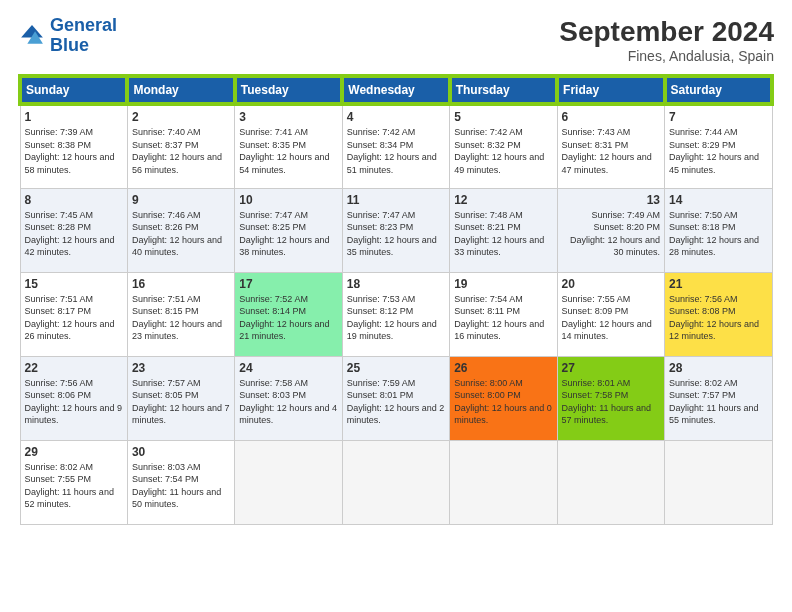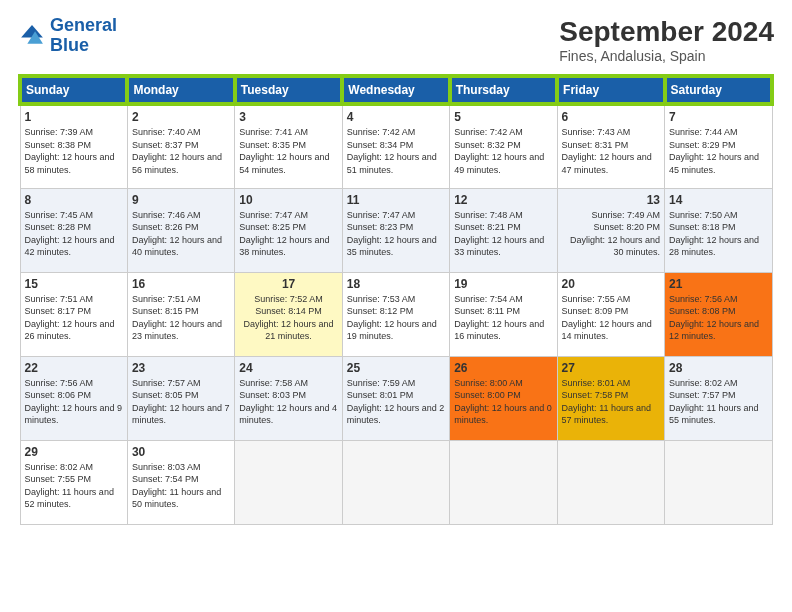--- a/index.html
+++ b/index.html
@@ -34,20 +34,21 @@
       line-height: 1.1;
     }
     .logo-text span {
       color: #1a5fa8;
     }
     .logo-icon {
       width: 28px;
       height: 28px;
     }
     .title-block {
+      text-align: right;
     }
     .month-year {
       font-size: 28px;
       font-weight: bold;
       color: #333;
     }
     .location {
       font-size: 14px;
       color: #555;
     }
@@ -185,37 +186,37 @@
         </tr>
         <tr style="background-color: rgb(255, 255, 255);">
           <td style="background-color: rgb(255, 255, 255);">
             <span class="day-num">15</span>
             <div class="day-info">Sunrise: 7:51 AM<br>Sunset: 8:17 PM<br>Daylight: 12 hours and 26 minutes.</div>
           </td>
           <td style="background-color: rgb(255, 255, 255);">
             <span class="day-num">16</span>
             <div class="day-info">Sunrise: 7:51 AM<br>Sunset: 8:15 PM<br>Daylight: 12 hours and 23 minutes.</div>
           </td>
-          <td style="background-color: #fef9c3; text-align: center;">
+          <td style="background-color: #86efac;">
             <span class="day-num">17</span>
             <div class="day-info">Sunrise: 7:52 AM<br>Sunset: 8:14 PM<br>Daylight: 12 hours and 21 minutes.</div>
           </td>
           <td style="background-color: rgb(255, 255, 255); border-radius: 26px;">
             <span class="day-num">18</span>
             <div class="day-info">Sunrise: 7:53 AM<br>Sunset: 8:12 PM<br>Daylight: 12 hours and 19 minutes.</div>
           </td>
           <td style="background-color: rgb(255, 255, 255);">
             <span class="day-num">19</span>
             <div class="day-info">Sunrise: 7:54 AM<br>Sunset: 8:11 PM<br>Daylight: 12 hours and 16 minutes.</div>
           </td>
           <td style="background-color: rgb(255, 255, 255);">
             <span class="day-num">20</span>
             <div class="day-info">Sunrise: 7:55 AM<br>Sunset: 8:09 PM<br>Daylight: 12 hours and 14 minutes.</div>
           </td>
-          <td style="background-color: #f97316;">
+          <td style="background-color: #fde047;">
             <span class="day-num">21</span>
             <div class="day-info">Sunrise: 7:56 AM<br>Sunset: 8:08 PM<br>Daylight: 12 hours and 12 minutes.</div>
           </td>
         </tr>
         <tr style="background-color: rgb(238, 242, 248);">
           <td style="background-color: rgb(238, 242, 248);">
             <span class="day-num">22</span>
             <div class="day-info">Sunrise: 7:56 AM<br>Sunset: 8:06 PM<br>Daylight: 12 hours and 9 minutes.</div>
           </td>
           <td style="background-color: rgb(238, 242, 248);">
@@ -227,21 +228,21 @@
             <div class="day-info">Sunrise: 7:58 AM<br>Sunset: 8:03 PM<br>Daylight: 12 hours and 4 minutes.</div>
           </td>
           <td style="background-color: rgb(238, 242, 248);">
             <span class="day-num">25</span>
             <div class="day-info">Sunrise: 7:59 AM<br>Sunset: 8:01 PM<br>Daylight: 12 hours and 2 minutes.</div>
           </td>
           <td style="background-color: #f97316; margin-left: 16px;">
             <span class="day-num">26</span>
             <div class="day-info">Sunrise: 8:00 AM<br>Sunset: 8:00 PM<br>Daylight: 12 hours and 0 minutes.</div>
           </td>
-          <td style="background-color: #eab308;">
+          <td style="background-color: #84cc16;">
             <span class="day-num">27</span>
             <div class="day-info">Sunrise: 8:01 AM<br>Sunset: 7:58 PM<br>Daylight: 11 hours and 57 minutes.</div>
           </td>
           <td style="background-color: rgb(238, 242, 248);">
             <span class="day-num">28</span>
             <div class="day-info">Sunrise: 8:02 AM<br>Sunset: 7:57 PM<br>Daylight: 11 hours and 55 minutes.</div>
           </td>
         </tr>
         <tr style="background-color: #f97316;">
           <td style="background-color: rgb(255, 255, 255);">

